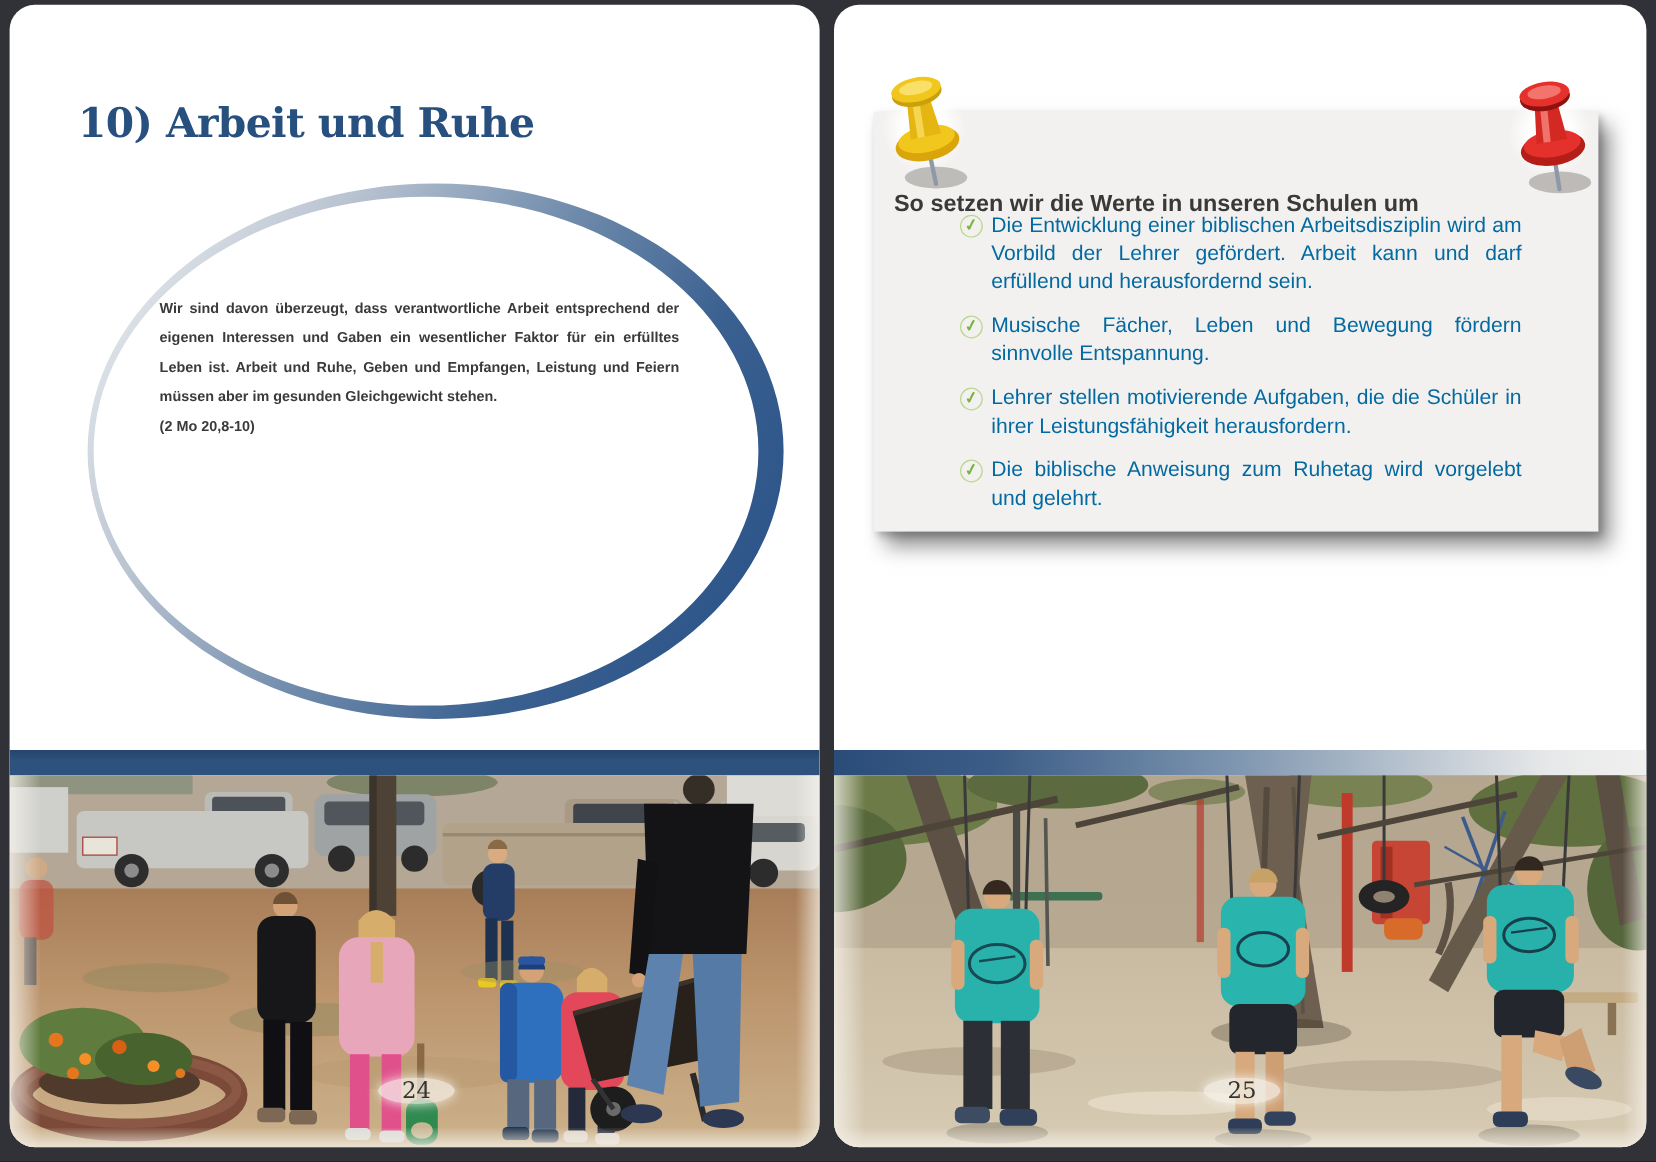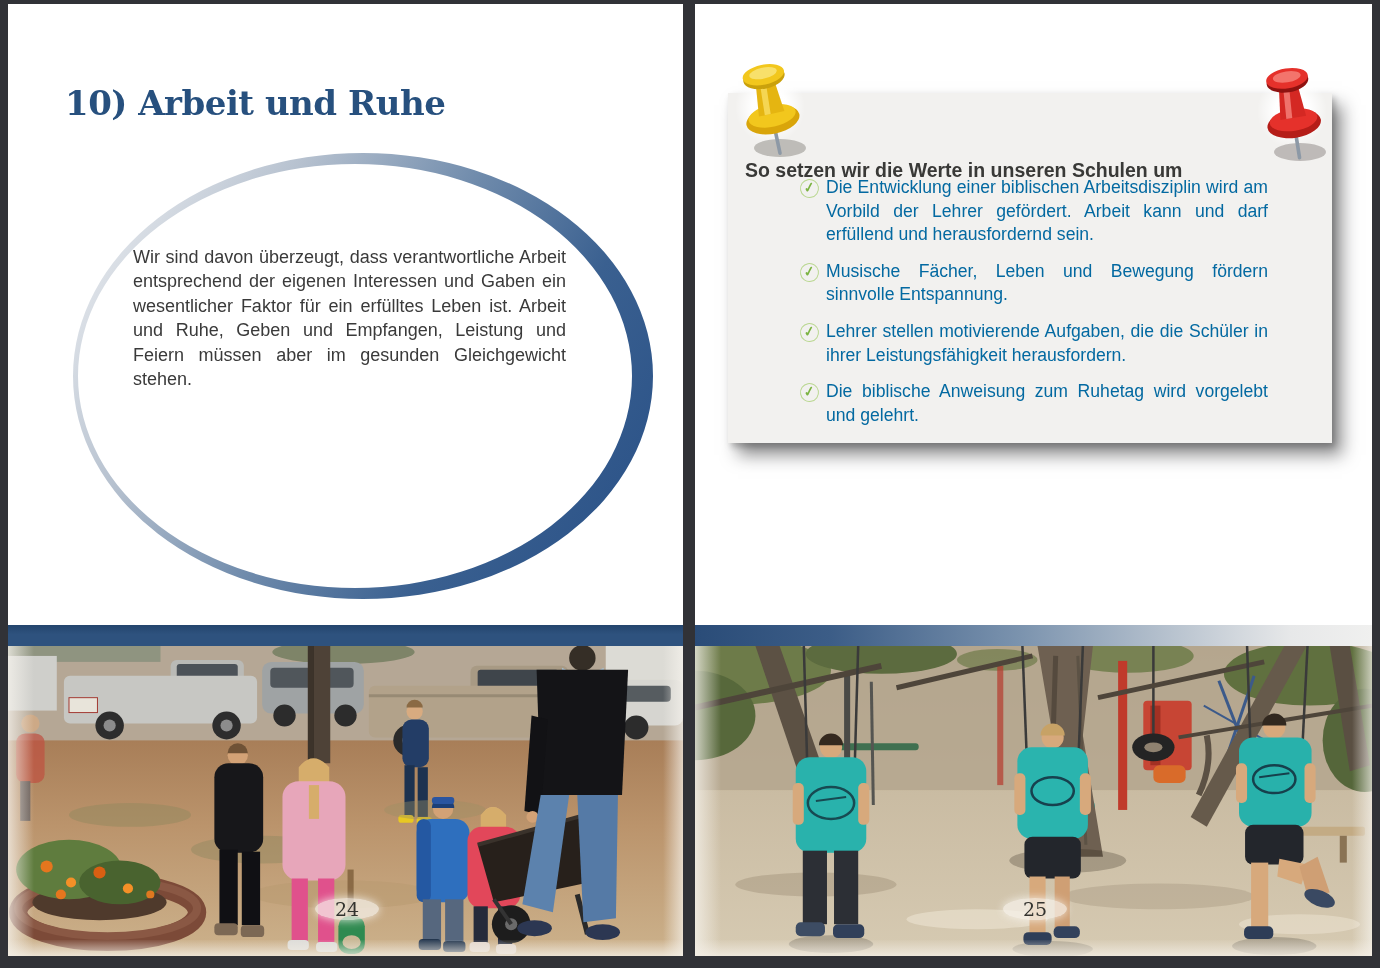--- a/index.html
+++ b/index.html
@@ -1,27 +1,27 @@
 <!DOCTYPE html>
 <html><head>
 <meta charset="utf-8">
 <style>
   html,body{margin:0;padding:0;background:#1e1f22;}
   .stage{position:relative;width:1380px;height:968px;background:#313237;overflow:hidden;
          font-family:"Liberation Sans",sans-serif;}
-  .page{position:absolute;top:4px;height:952px;background:#ffffff;overflow:hidden;}
+  .page{position:absolute;top:4px;height:952px;background:#ffffff;overflow:hidden;border-radius:21px;}
   .page.left{left:8px;width:675px;}
   .page.right{left:695px;width:677px;}
 
   .title{position:absolute;left:57px;top:56px;font-family:"DejaVu Serif",serif;
          font-weight:bold;font-size:34px;color:#27507e;letter-spacing:-0.5px;}
 
   .ering{position:absolute;left:62px;top:146px;width:586px;height:452px;}
   .btext{position:absolute;left:125px;top:241px;width:433px;color:#3a3a3a;
-         font-size:18px;line-height:24.4px;text-align:justify;}
+         font-size:12px;line-height:24.4px;text-align:justify;font-weight:bold;}
   .btext p{margin:0;}
 
   .divbar{position:absolute;left:0;top:621px;height:21px;width:100%;}
   .left .divbar{background:linear-gradient(180deg,#24456d 0%,#2e527e 45%,#2e527e 100%);}
   .right .divbar{background:linear-gradient(90deg,#2a4c78 0%,#3c5d87 20%,#7b93ae 48%,
                  #bcc6d1 72%,#e7e8e9 88%,#f0f0ef 100%);}
 
   .photo{position:absolute;left:0;top:642px;width:100%;height:310px;overflow:hidden;background:#c9b595;}
   .photo svg{display:block;}
   .fadeL{position:absolute;left:0;top:0;bottom:0;width:26px;
@@ -67,20 +67,21 @@
           <stop offset="0.8" stop-color="#3a6090"></stop>
           <stop offset="1" stop-color="#2f568a"></stop>
         </linearGradient>
       </defs>
       <path fill-rule="evenodd" fill="url(#ringg)" d="M583,226 A290,223 0 1 1 3,226 A290,223 0 1 1 583,226 Z
            M562,226 A277,212 0 1 0 8,226 A277,212 0 1 0 562,226 Z"></path>
     </svg>
 
     <div class="btext">
       <p>Wir sind davon überzeugt, dass verantwortliche Arbeit entsprechend der eigenen Interessen und Gaben ein wesentlicher Faktor für ein erfülltes Leben ist. Arbeit und Ruhe, Geben und Empfangen, Leistung und Feiern müssen aber im gesunden Gleichgewicht stehen.</p>
+      <p>(2 Mo 20,8-10)</p>
     </div>
 
     <div class="divbar"></div>
 
     <div class="photo" aria-label="Kinder gehen mit einem Erwachsenen und einer Schubkarre über einen Sandplatz, im Hintergrund parkende Autos">
       <svg width="675" height="310" viewBox="0 0 664 312" preserveAspectRatio="none">
         <defs>
           <linearGradient id="lgnd" x1="0" y1="0" x2="0" y2="1">
             <stop offset="0" stop-color="#a87e58"></stop>
             <stop offset="0.4" stop-color="#bb946c"></stop>

